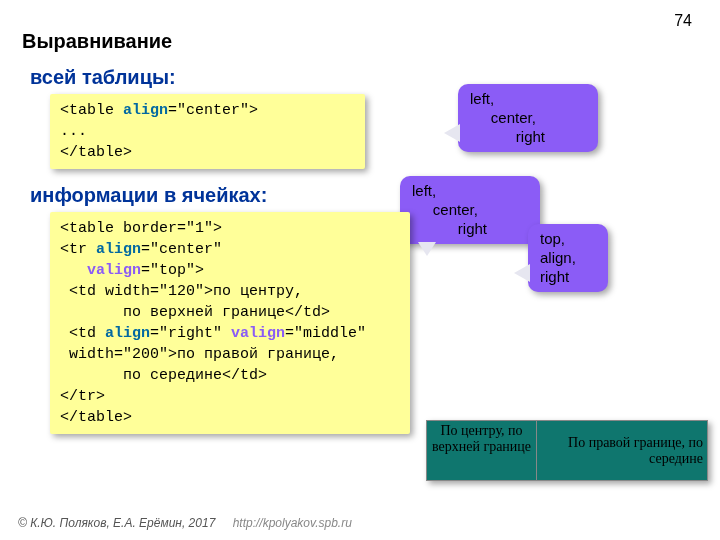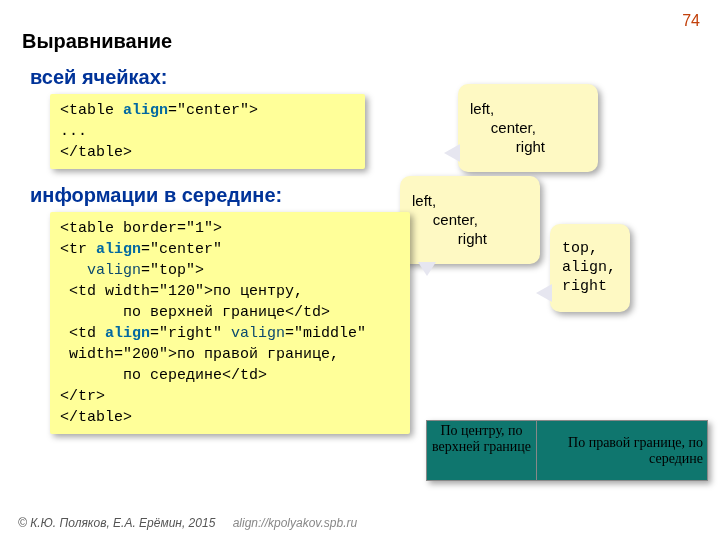--- a/index.html
+++ b/index.html
@@ -8,23 +8,23 @@
     width: 720px;
     height: 540px;
     background: #fff;
     font-family: Arial, sans-serif;
     position: relative;
     overflow: hidden;
   }
   .page-number {
     position: absolute;
     top: 12px;
-    right: 20px;
+    right: 28px;
     font-size: 16px;
-    color: #c2410c;
+    color: #000000;
   }
   .title {
     position: absolute;
     top: 30px;
     left: 22px;
     font-size: 20px;
     font-weight: bold;
     color: #000;
   }
   .subtitle {
@@ -44,29 +44,29 @@
     font-size: 15px;
     line-height: 1.4;
     padding: 6px 10px;
     box-shadow: 3px 3px 6px rgba(0,0,0,0.35);
     white-space: pre;
   }
   #code1 { top: 94px; left: 50px; width: 315px; }
   #code2 { top: 212px; left: 50px; width: 360px; }
 
   .kw-green { color: #0369a1; font-weight: bold; }
-  .kw-red { color: #0c4a6e; font-weight: normal; }
+  .kw-red { color: #8b5cf6; font-weight: bold; }
 
   .callout {
     position: absolute;
-    background: #fef9c3;
+    background: #8b5cf6;
     border-radius: 10px;
     box-shadow: 3px 3px 6px rgba(0,0,0,0.35);
     font-size: 15px;
-    padding: 16px 12px;
+    padding: 6px 12px;
     line-height: 1.25;
   }
   .callout .tail {
     position: absolute;
     width: 0; height: 0;
   }
   .tail-left {
     left: -14px;
     bottom: 10px;
     border-top: 9px solid transparent;
@@ -76,21 +76,21 @@
   .tail-down-left {
     left: 18px;
     bottom: -12px;
     border-left: 9px solid transparent;
     border-right: 9px solid transparent;
     border-top: 14px solid #e6e6f0;
   }
 
   #callout1 { top: 84px; left: 458px; width: 140px; }
   #callout2 { top: 176px; left: 400px; width: 140px; }
-  #callout3 { top: 224px; left: 550px; width: 80px; font-family: Liberation Mono, monospace; }
+  #callout3 { top: 224px; left: 528px; width: 80px; }
 
   .demo-wrap {
     position: absolute;
     top: 420px;
     left: 426px;
     box-shadow: 3px 3px 6px rgba(0,0,0,0.35);
     background: #0f766e;
   }
   .demo-wrap table { border-collapse: collapse; }
   .demo-wrap td {
@@ -112,34 +112,34 @@
   }
   .footer .copy { font-style: italic; }
   .footer .url { color: #888; margin-left: 14px; font-style: italic; }
 </style>
 </head>
 <body>
 
 <div class="page-number">74</div>
 <div class="title">Выравнивание</div>
 
-<div id="sub1" class="subtitle">всей ячейках:</div>
+<div id="sub1" class="subtitle">всей таблицы:</div>
 
 <div id="code1" class="codecard"><span>&lt;table </span><span class="kw-green">align</span><span>="center"&gt;</span>
 <span>...</span>
 <span>&lt;/table&gt;</span></div>
 
 <div id="callout1" class="callout">
   <div class="tail tail-left"></div>
   <div style="white-space:pre">left,</div>
   <div style="white-space:pre">     center,</div>
   <div style="white-space:pre">           right</div>
 </div>
 
-<div id="sub2" class="subtitle">информации в середине:</div>
+<div id="sub2" class="subtitle">информации в ячейках:</div>
 
 <div id="callout2" class="callout">
   <div class="tail tail-down-left"></div>
   <div style="white-space:pre">left,</div>
   <div style="white-space:pre">     center,</div>
   <div style="white-space:pre">           right</div>
 </div>
 
 <div id="callout3" class="callout">
   <div class="tail tail-left"></div>
@@ -164,15 +164,15 @@
     <tbody>
         <tr>
       <td class="demo-c1">По центру, по верхней границе</td>
       <td class="demo-c2">По правой границе, по середине</td>
     </tr>
   </tbody>
     </table>
 </div>
 
 <div class="footer">
-  <span class="copy">© К.Ю. Поляков, Е.А. Ерёмин, 2015</span>
-  <span class="url">align://kpolyakov.spb.ru</span>
+  <span class="copy">© К.Ю. Поляков, Е.А. Ерёмин, 2017</span>
+  <span class="url">http://kpolyakov.spb.ru</span>
 </div>
 
 </body></html>

